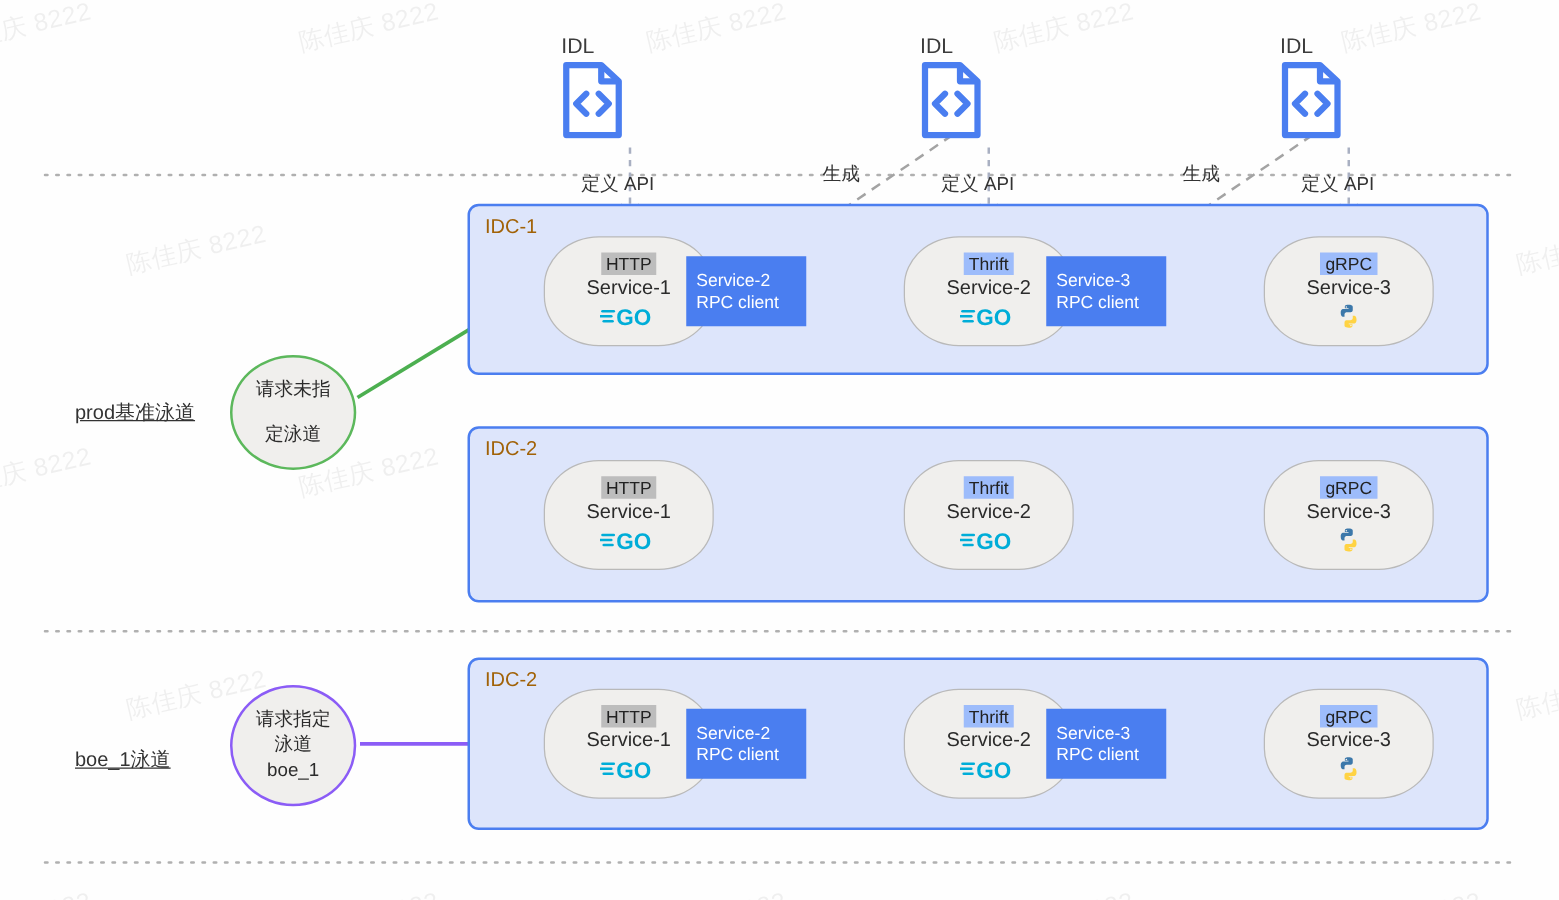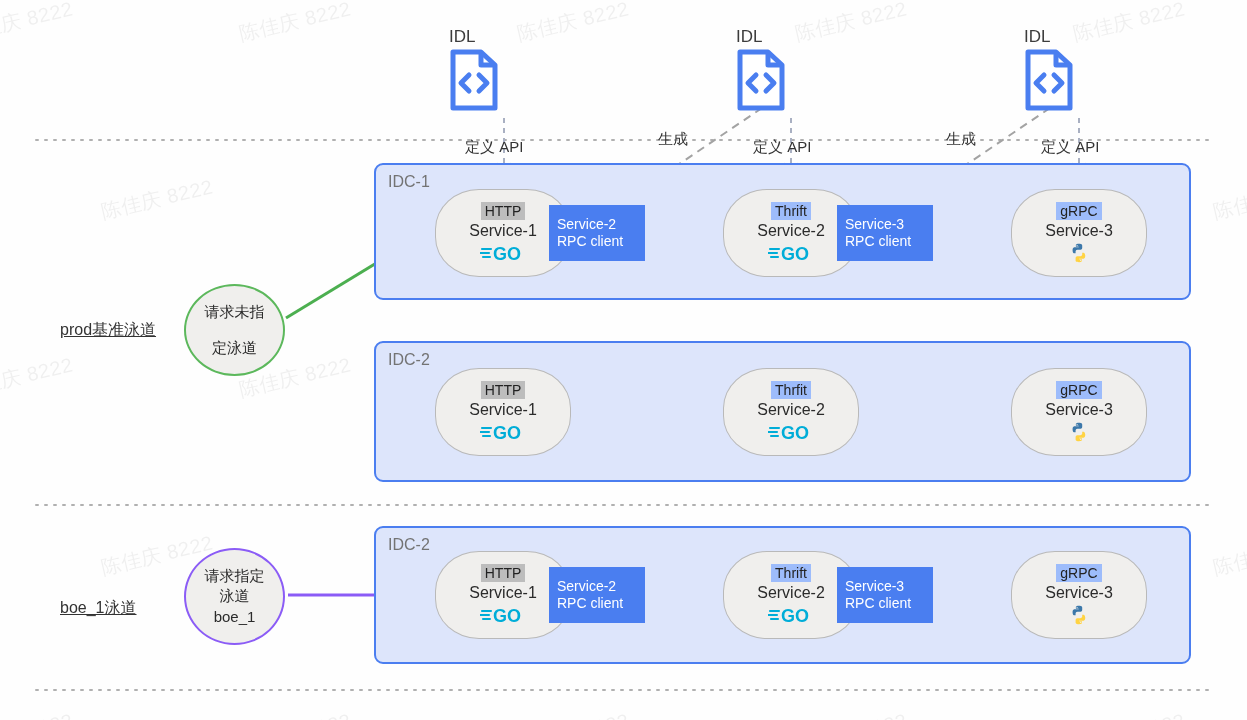--- a/index.html
+++ b/index.html
@@ -69,21 +69,21 @@
     position: absolute;
     z-index: 3;
     background: #dde5fb;
     border: 2px solid #4b7ef0;
     border-radius: 9px;
   }
   .idc-title {
     position: absolute;
     top: 8px; left: 12px;
     font-size: 16px;
-    color: #737373;
+    color: #a16207;
   }
 
   
   .svc {
     position: absolute;
     z-index: 4;
     width: 136px; height: 88px;
     background: #f0efed;
     border: 1.6px solid #b9b9b9;
     border-radius: 44px / 40px;

